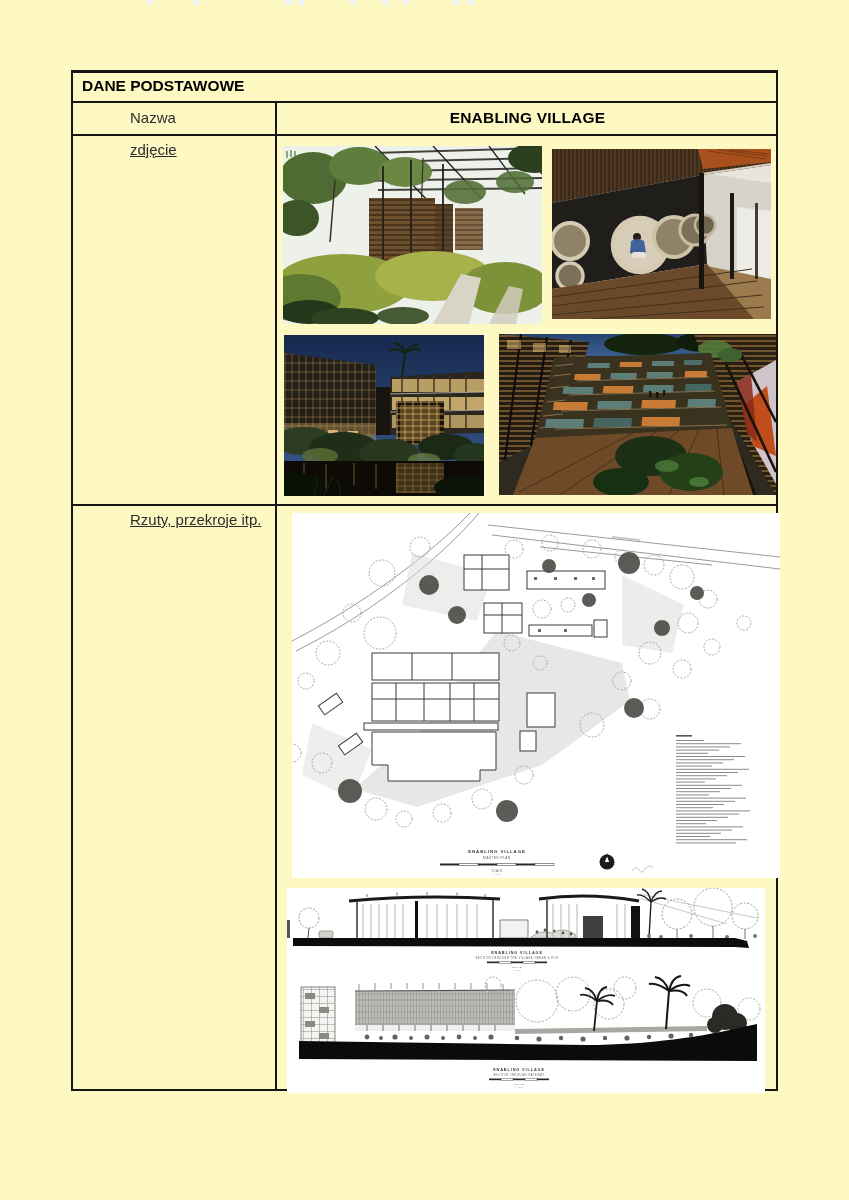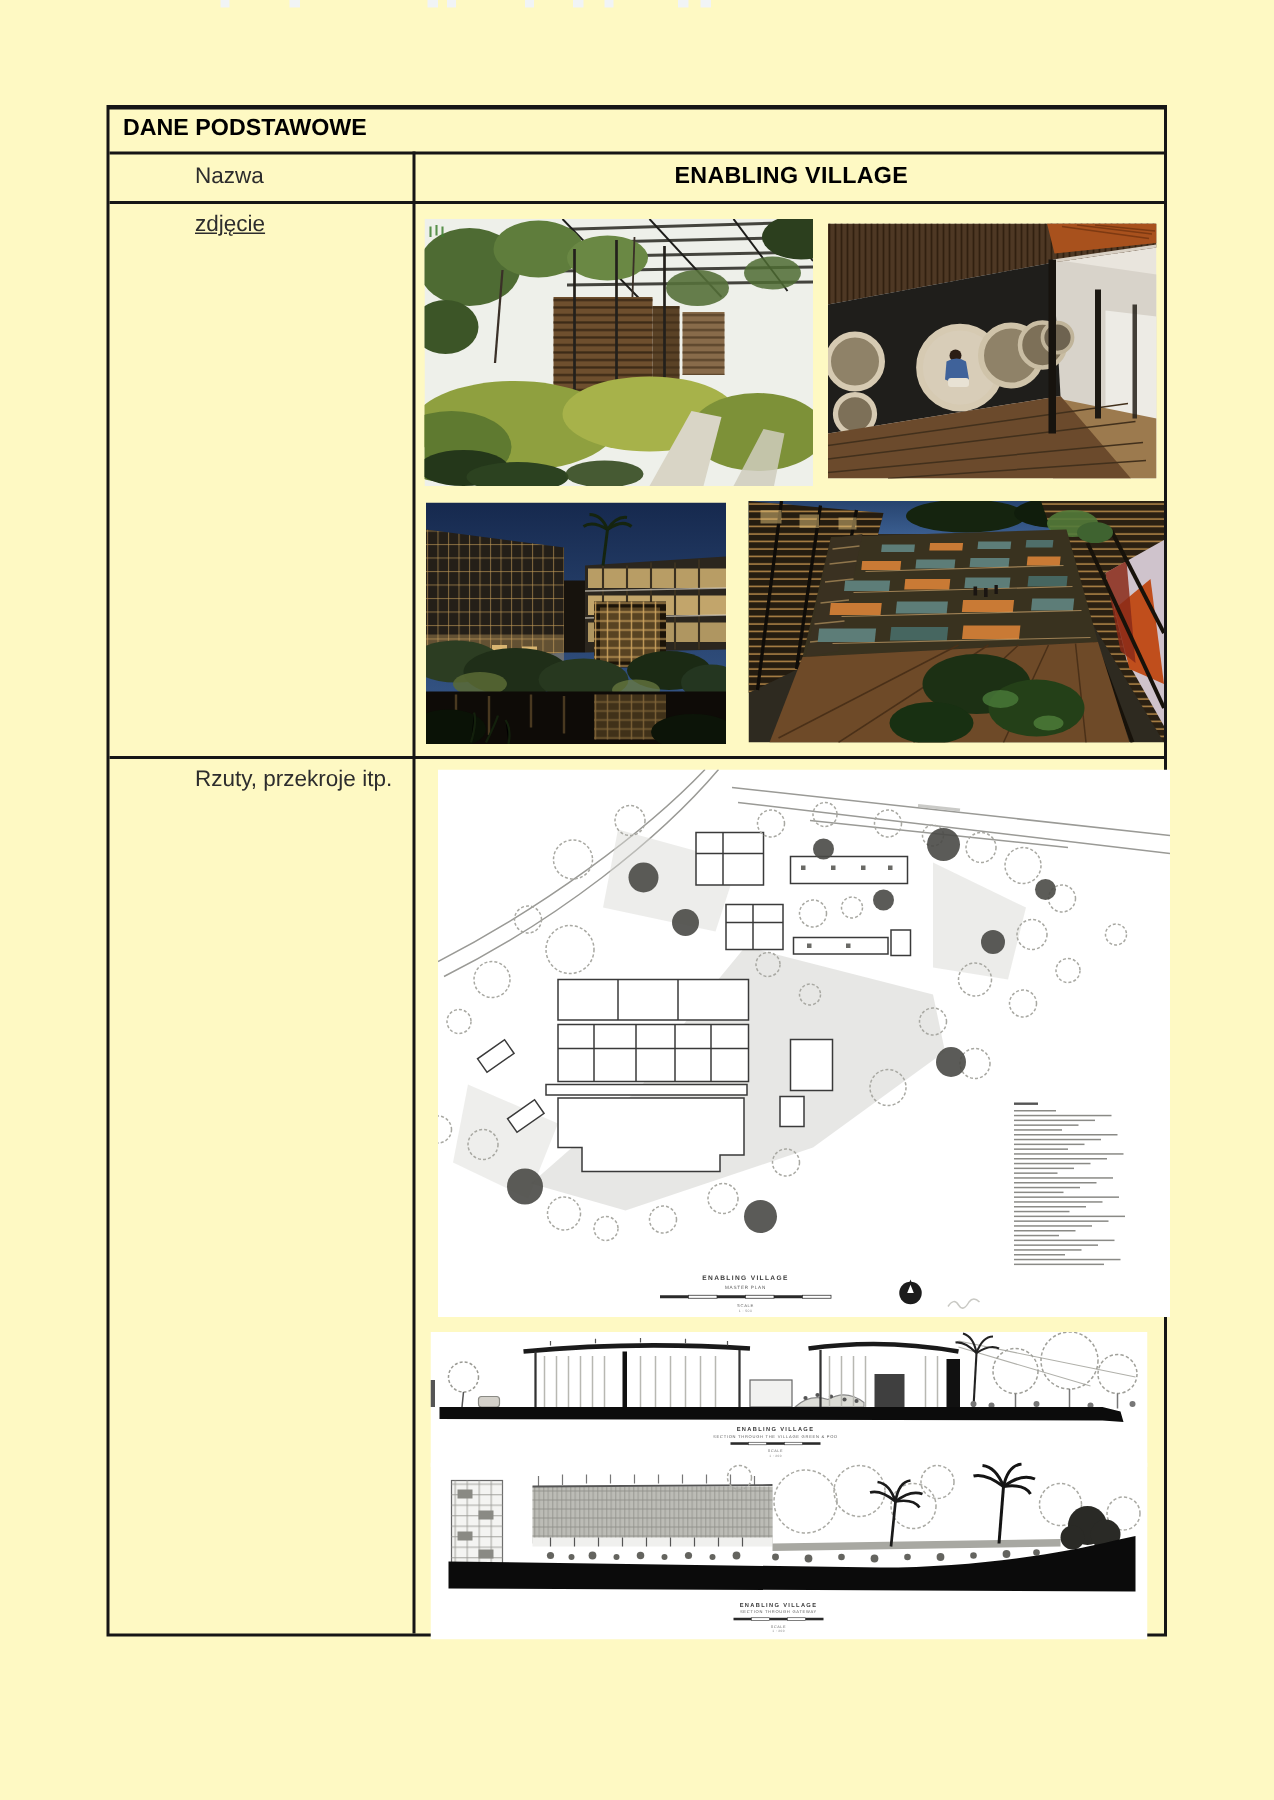--- a/index.html
+++ b/index.html
@@ -40,21 +40,21 @@
   <div class="tbl">
     <div class="hline" style="top:28px;"></div>
     <div class="hline" style="top:61px;"></div>
     <div class="hline" style="top:431px;"></div>
     <div class="vline"></div>
 
     <div class="cell-header">DANE PODSTAWOWE</div>
     <div class="lbl" style="top:36px;">Nazwa</div>
     <div class="val-name">ENABLING VILLAGE</div>
     <div class="lbl" style="top:68px;text-decoration:underline;">zdjęcie</div>
-    <div class="lbl" style="top:438px;">Rzuty, przekroje itp.</div>
+    <div class="lbl" style="top:438px;text-decoration:underline;">Rzuty, przekroje itp.</div>
 
     <svg class="ph" style="left:210px;top:73px;" width="259" height="178" viewBox="0 0 259 178" role="img" aria-label="Lush tropical garden with timber pallet pavilion under a dark louvred canopy">
       <defs>
         <pattern id="p1slat" width="6" height="5" patternUnits="userSpaceOnUse">
           <rect width="6" height="5" fill="none"></rect>
             <line x1="0" y1="4" x2="6" y2="4" stroke="#3c2a16" stroke-width="1.5"></line>
         </pattern>
       </defs>
       <rect width="259" height="178" fill="#eef0ea"></rect>
 

